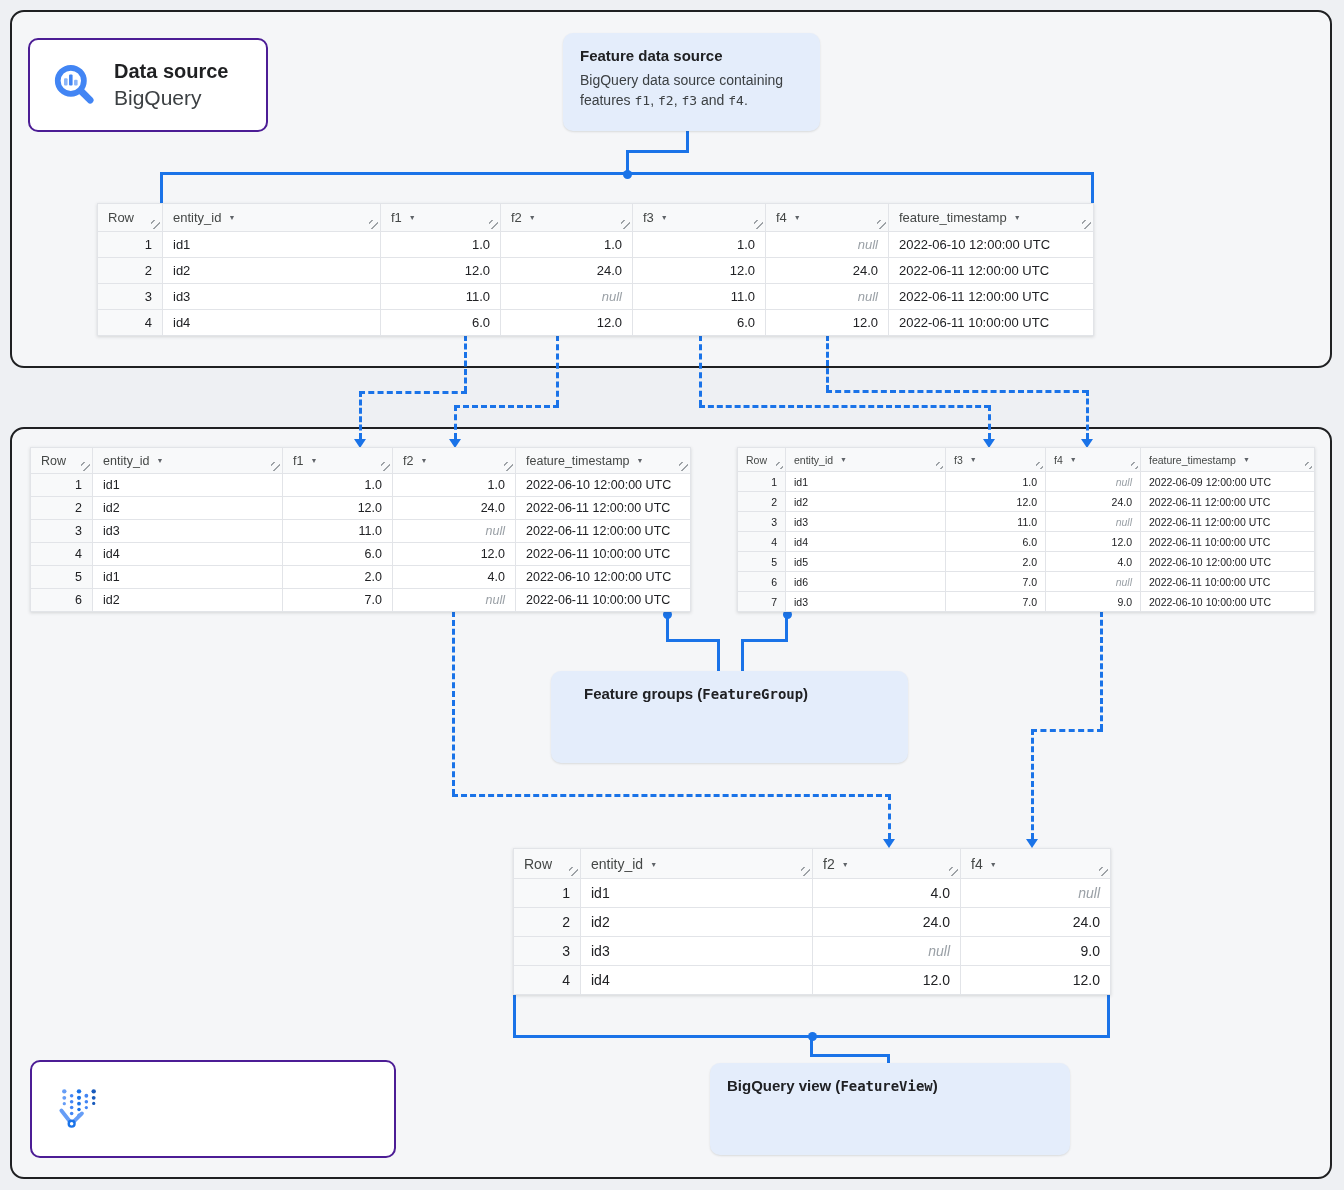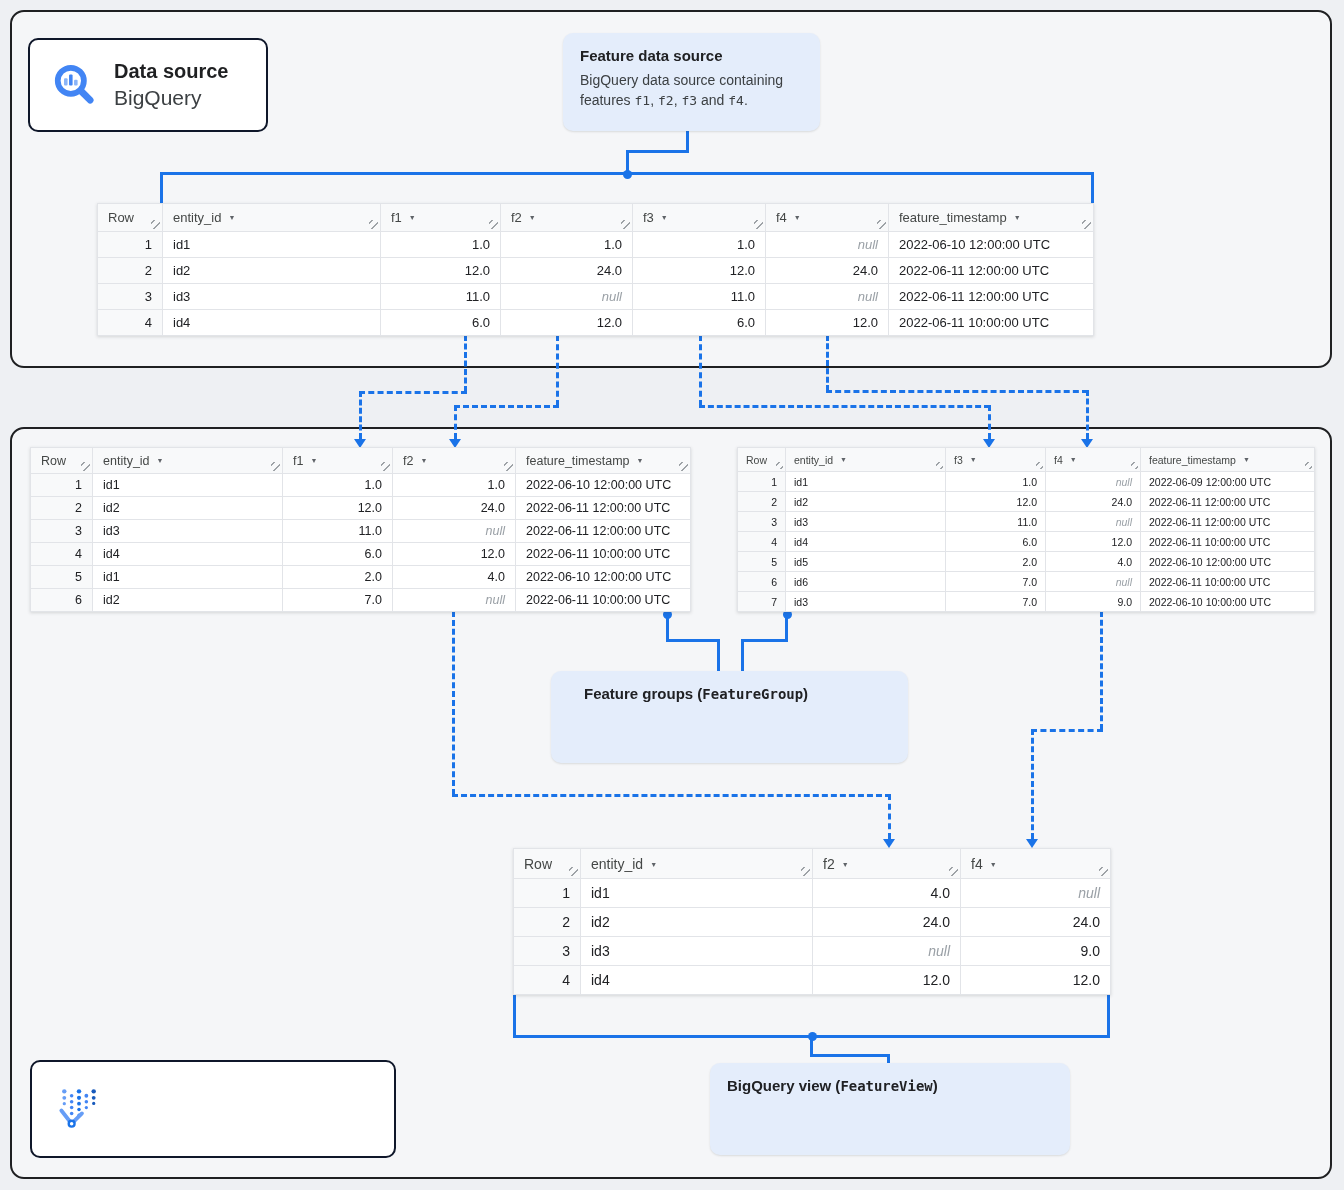--- a/index.html
+++ b/index.html
@@ -3,21 +3,21 @@
 <meta charset="utf-8">
 <style>
   html,body{margin:0;padding:0;background:#eef0f3;}
   #canvas{position:relative;width:1344px;height:1190px;background:#eef0f3;
           font-family:"Liberation Sans",sans-serif;overflow:hidden;}
 
   
   .outer-box{position:absolute;background:#f5f6f8;border:2px solid #1f2022;border-radius:14px;box-sizing:border-box;}
 
   
-  .card{position:absolute;background:#ffffff;border:2px solid #0f172a;border-radius:10px;
+  .card{position:absolute;background:#ffffff;border:2px solid #4c1d95;border-radius:10px;
         box-sizing:border-box;display:flex;align-items:center;gap:16px;padding:0 22px;}
   .card-title{font-size:20px;font-weight:bold;color:#1f2022;line-height:1.25;}
   .card-sub{font-size:21px;color:#3c4043;line-height:1.3;}
 
   
   .callout{position:absolute;background:#e4edfb;border-radius:10px;box-sizing:border-box;
            padding:14px 17px 12px 17px;box-shadow:0 1px 2px rgba(60,64,67,.15);}
   .callout-title{font-size:15px;font-weight:bold;color:#202124;margin-bottom:6px;}
   .callout-body{font-size:14px;color:#3c4043;line-height:1.45;}
   .mono{font-family:"DejaVu Sans Mono","Liberation Mono",monospace;font-size:.93em;}

